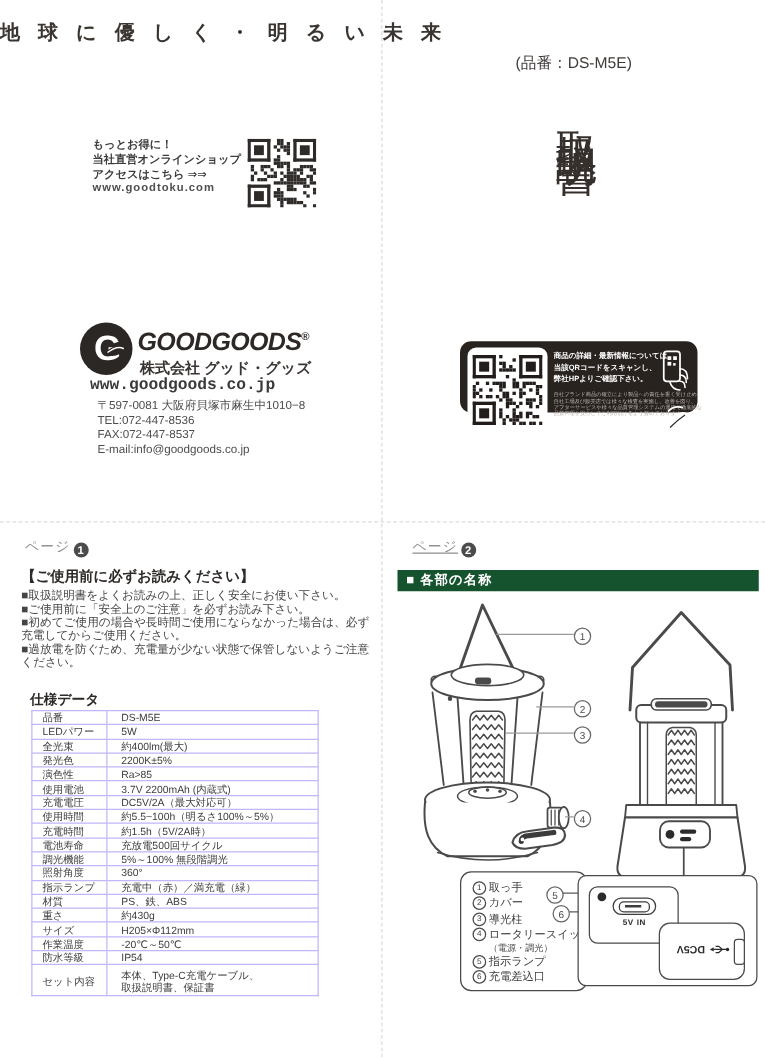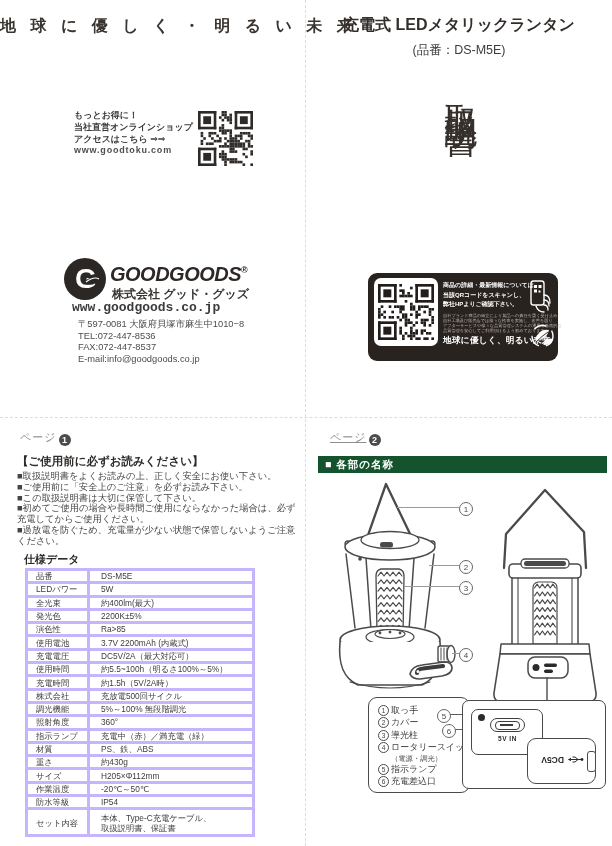--- a/index.html
+++ b/index.html
@@ -23,21 +23,21 @@
   #website{left:72px;top:300px;font-family:"Liberation Mono","DejaVu Sans Mono",monospace;
            font-weight:bold;font-size:13px;color:#3a3a3a;white-space:nowrap;}
   #address{left:78px;top:319px;font-size:9.3px;line-height:11.7px;color:#4c4c4c;}
 
   
   #product-title{left:306px;top:15px;width:306px;text-align:center;font-size:16px;
                  font-weight:bold;color:#332e2b;white-space:nowrap;}
   #product-code{left:306px;top:42px;width:306px;text-align:center;font-size:12.5px;color:#3f3b39;}
   #manual-title{left:438px;top:78px;height:185px;writing-mode:vertical-rl;text-orientation:upright;
                 font-size:33px;letter-spacing:5px;color:#36302d;font-weight:500;}
-  #qr-box{left:368px;top:273px;width:190px;height:88px;background:#292320;border-radius:9px;}
+  #qr-box{left:368px;top:273px;width:190px;height:57px;background:#292320;border-radius:9px;}
   #qr2-panel{left:6px;top:5px;width:64px;height:68px;background:#fff;border-radius:7px;}
   #info-lines{left:75px;top:8px;width:92px;font-size:6px;font-weight:bold;color:#fff;
               line-height:9.6px;white-space:nowrap;}
   #phone-icon{left:160px;top:6px;width:24px;height:36px;}
   #fine-print{left:75px;top:41px;width:110px;font-size:4.2px;line-height:4.9px;color:#b9b4b1;white-space:nowrap;}
   #qr-tagline{left:75px;top:62px;font-size:8.6px;font-weight:bold;color:#fff;letter-spacing:0.3px;white-space:nowrap;}
   #leaf-icon{left:162px;top:50px;width:25px;height:26px;}
 
   
   .page-label{font-size:11px;color:#8f8f8f;letter-spacing:1px;}
@@ -46,21 +46,21 @@
              margin-left:2px;vertical-align:-1.5px;letter-spacing:0;}
   #page1-label{left:20px;top:430px;}
   #page2-label{left:330px;top:430px;text-decoration:underline;}
 
   
   #notice-title{left:17px;top:454px;font-size:11.5px;font-weight:bold;color:#2e2a28;}
   #notices{left:17px;top:471px;width:285px;font-size:9.3px;line-height:10.8px;color:#454545;}
   #spec-title{left:24px;top:552px;font-size:11px;font-weight:bold;color:#2e2a28;}
   #spec-table{left:25px;top:568px;}
   #spec-table table{border-collapse:collapse;border:1.5px solid #4a4a4a;table-layout:fixed;width:230px;}
-  #spec-table td{border:3px solid #c4b5fd;font-size:8.3px;color:#3d3d3d;height:10.3px;
+  #spec-table td{border:1px solid #c4b5fd;font-size:8.3px;color:#3d3d3d;height:10.3px;
                  line-height:10px;padding:0 2px 0 8px;overflow:hidden;white-space:nowrap;}
   #spec-table td.lbl{width:49px;}
   #spec-table td.val{padding-left:11px;}
   #spec-table tr.multi td{white-space:pre-line;height:23px;line-height:10px;padding-top:1px;}
 
   
   #section-bar{left:318px;top:456px;width:282px;height:17px;background:#14532d;color:#fff;
                font-size:10.5px;font-weight:bold;line-height:17px;padding-left:7px;letter-spacing:1px;}
   #lantern-svg{left:318px;top:478px;}
   .callout{width:12px;height:12px;border:1px solid #666;border-radius:50%;background:#fff;
@@ -260,21 +260,20 @@
   </div>
   <div class="abs" id="company-name">株式会社 グッド・グッズ</div>
   <div class="abs" id="website">www.goodgoods.co.jp</div>
   <div class="abs" id="address">
     <div>〒597-0081 大阪府貝塚市麻生中1010−8</div>
     <div>TEL:072-447-8536</div>
     <div>FAX:072-447-8537</div>
     <div>E-mail:info@goodgoods.co.jp</div>
   </div>
 
-  <div class="abs" id="product-title">充電式 LEDメタリックランタン</div>
   <div class="abs" id="product-code">(品番：DS-M5E)</div>
   <div class="abs" id="manual-title">取扱説明書</div>
 
   <div class="abs" id="qr-box">
     <div class="abs" id="qr2-panel">
       <svg id="qr2" width="56" height="56" style="margin:6px 0 0 4px">
           <rect x="0" y="0" width="18.666666666666664" height="2.6666666666666665" fill="#221d1b"></rect>
           <rect x="0" y="16" width="18.666666666666664" height="2.6666666666666665" fill="#221d1b"></rect>
           <rect x="0" y="0" width="2.6666666666666665" height="18.666666666666664" fill="#221d1b"></rect>
           <rect x="16" y="0" width="2.6666666666666665" height="18.666666666666664" fill="#221d1b"></rect>
@@ -424,21 +423,20 @@
     </div>
   </div>
 
   <div class="abs page-label" id="page1-label">
     <span>ページ</span><span class="pagebadge">1</span>
   </div>
   <div class="abs" id="notice-title">【ご使用前に必ずお読みください】</div>
   <div class="abs" id="notices">
       <div>■取扱説明書をよくお読みの上、正しく安全にお使い下さい。</div>
       <div>■ご使用前に「安全上のご注意」を必ずお読み下さい。</div>
-      <div>■この取扱説明書は大切に保管して下さい。</div>
       <div>■初めてご使用の場合や長時間ご使用にならなかった場合は、必ず充電してからご使用ください。</div>
       <div>■過放電を防ぐため、充電量が少ない状態で保管しないようご注意ください。</div>
     </div>
   <div class="abs" id="spec-title">仕様データ</div>
   <div class="abs" id="spec-table">
     <table>
         <tbody id="spec-body">
           <tr>
             <td class="lbl">品番</td>
             <td class="val">DS-M5E</td>
@@ -469,21 +467,21 @@
           </tr>
           <tr>
             <td class="lbl">使用時間</td>
             <td class="val">約5.5~100h（明るさ100%～5%）</td>
           </tr>
           <tr>
             <td class="lbl">充電時間</td>
             <td class="val">約1.5h（5V/2A時）</td>
           </tr>
           <tr>
-            <td class="lbl">株式会社</td>
+            <td class="lbl">電池寿命</td>
             <td class="val">充放電500回サイクル</td>
           </tr>
           <tr>
             <td class="lbl">調光機能</td>
             <td class="val">5%～100% 無段階調光</td>
           </tr>
           <tr>
             <td class="lbl">照射角度</td>
             <td class="val">360°</td>
           </tr>

